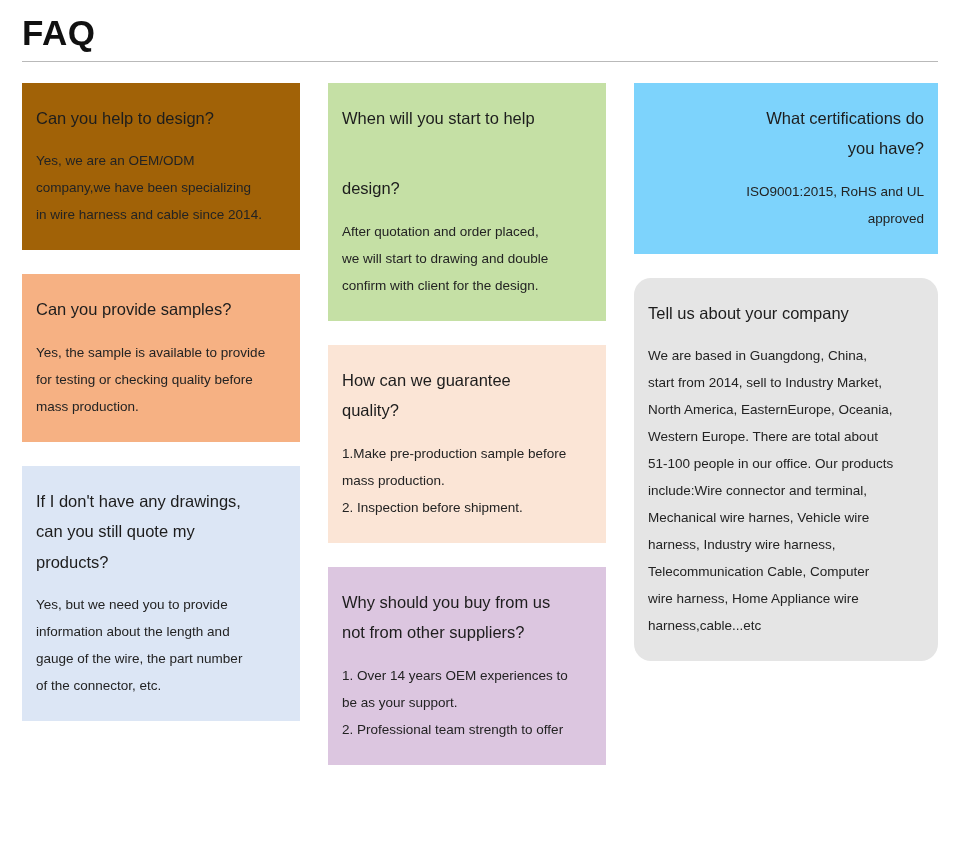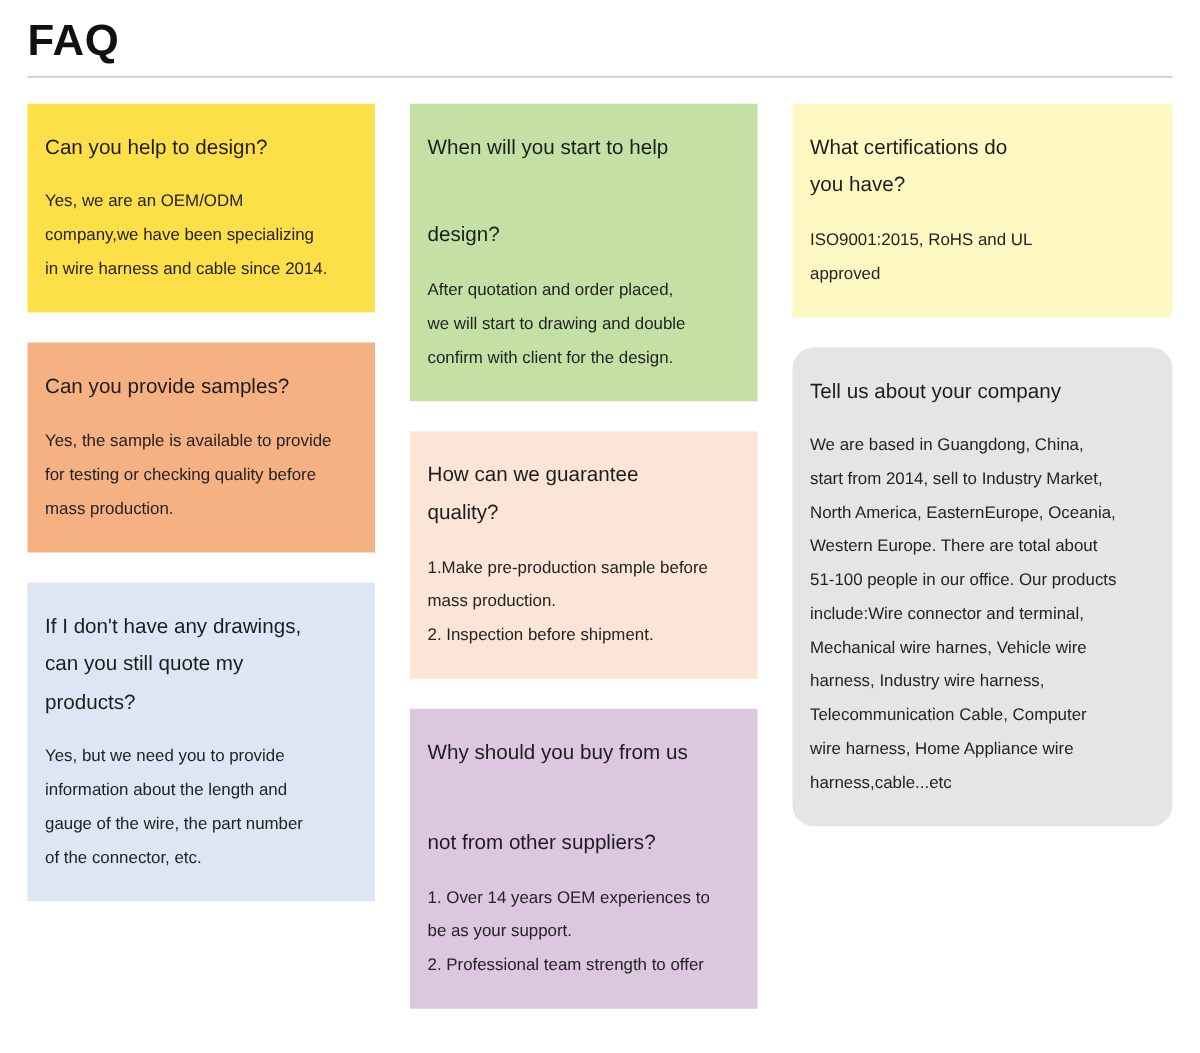--- a/index.html
+++ b/index.html
@@ -71,21 +71,21 @@
 </style>
 </head>
 <body>
 
 <div class="page">
   <div class="page-title">FAQ</div>
   <div class="title-rule"></div>
 
   <div class="grid">
     <div class="col col-1">
-        <div class="card" style="background: #fde047;">
+        <div class="card" style="background: #a16207;">
           <div class="card-q">
             <span class="ln" style="display: block;">Can you help to design?</span>
           </div>
           <div class="sp-1"></div>
           <div class="card-a">
             <span class="ln">Yes, we are an OEM/ODM</span>
             <span class="ln">company,we have been specializing</span>
             <span class="ln">in wire harness and cable since 2014.</span>
           </div>
         </div>
@@ -136,32 +136,32 @@
           <div class="sp-1"></div>
           <div class="card-a">
             <span class="ln">1.Make pre-production sample before</span>
             <span class="ln">mass production.</span>
             <span class="ln">2. Inspection before shipment.</span>
           </div>
         </div>
         <div class="card" style="background: rgb(220, 198, 224);">
           <div class="card-q">
             <span class="ln" style="display: block;">Why should you buy from us</span>
-            <span class="ln" style="display: block; margin-top: 42px;">not from other suppliers?</span>
+            <span class="ln" style="display: block;">not from other suppliers?</span>
           </div>
           <div class="sp-1"></div>
           <div class="card-a">
             <span class="ln">1. Over 14 years OEM experiences to</span>
             <span class="ln">be as your support.</span>
             <span class="ln">2. Professional team strength to offer</span>
           </div>
         </div>
       </div>
     <div class="col col-3">
-        <div class="card" style="background: #fef9c3;">
+        <div class="card" style="background: #7dd3fc; text-align: right;">
           <div class="card-q">
             <span class="ln" style="display: block;">What certifications do</span>
             <span class="ln" style="display: block;">you have?</span>
           </div>
           <div class="sp-1"></div>
           <div class="card-a">
             <span class="ln">ISO9001:2015, RoHS and UL</span>
             <span class="ln">approved</span>
           </div>
         </div>

